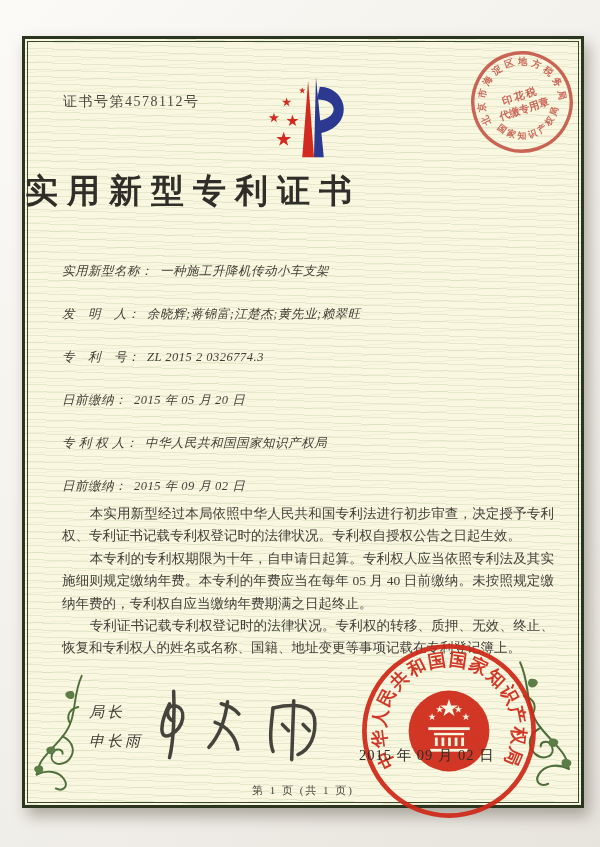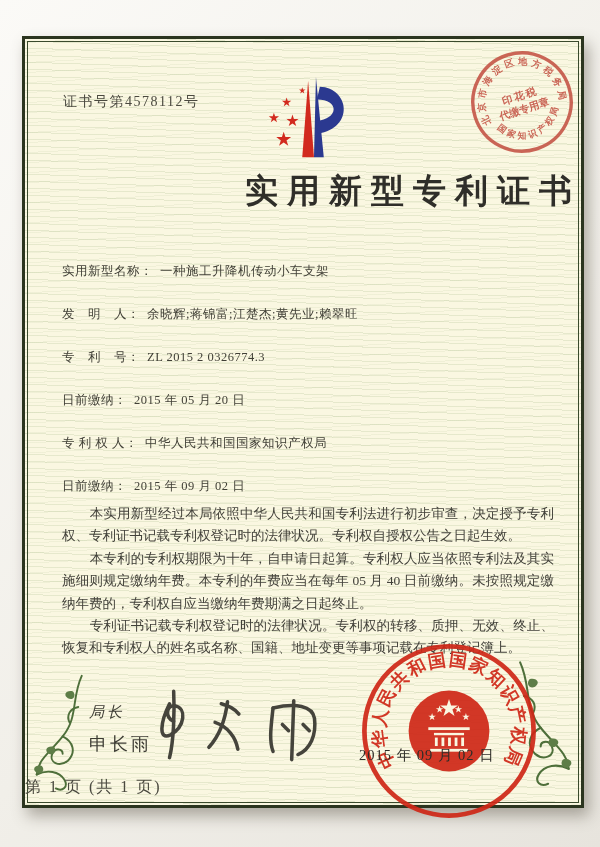--- a/index.html
+++ b/index.html
@@ -13,34 +13,34 @@
     background-color:#faf7e1;
     background-image:
       repeating-linear-gradient(2deg, rgba(148,172,118,.20) 0 1px, transparent 1px 7px),
       repeating-linear-gradient(-3deg, rgba(148,172,118,.10) 0 1px, transparent 1px 10px);
     border:3px solid #2b351f;
     box-shadow:5px 8px 14px rgba(90,85,70,.45);
   }
   .page::after{content:"";position:absolute;inset:2px;border:1px solid #3a4a2c;pointer-events:none;}
   .cert-no{position:absolute;left:38px;top:54px;font-size:14px;letter-spacing:1.5px;color:#4a493f;z-index:2;}
   .logo{position:absolute;top:36px;left:50%;transform:translateX(-44%);z-index:1;}
-  .title{position:absolute;top:130px;left:0;right:0;text-align:right;font-size:33px;font-weight:bold;
+  .title{position:absolute;top:130px;left:0;right:0;text-align:left;font-size:33px;font-weight:bold;
          letter-spacing:9px;color:#2f2e29;z-index:2;}
-  .fields{position:absolute;left:37px;top:224px;right:40px;z-index:2;}
+  .fields{position:absolute;left:37px;top:224px;right:40px;z-index:2;font-style:italic;}
   .frow{line-height:17px;margin-bottom:26px;font-size:12.5px;color:#403f36;letter-spacing:.5px;}
   .flabel{margin-right:7px;}
   .paras{position:absolute;left:37px;right:27px;top:464px;text-align:justify;z-index:2;}
   .paras p{margin:0;text-indent:2.05em;font-size:13.5px;line-height:22.4px;color:#42413a;}
   .sig-title{position:absolute;left:64px;top:664px;font-size:15px;letter-spacing:3px;color:#3c3b33;z-index:2;font-style:italic;}
-  .sig-name{position:absolute;left:64px;top:693px;font-size:18px;letter-spacing:3px;color:#3c3b33;z-index:2;}
+  .sig-name{position:absolute;left:64px;top:693px;font-size:15px;letter-spacing:3px;color:#3c3b33;z-index:2;font-style:italic;}
   .sig-svg{position:absolute;left:112px;top:642px;z-index:3;}
   .seal-svg{position:absolute;left:330px;top:598px;z-index:3;}
   .seal-date{position:absolute;left:334px;top:707px;font-size:14.5px;color:#2e2d28;letter-spacing:1px;z-index:4;}
   .stamp-svg{position:absolute;left:438px;top:4px;z-index:3;}
-  .footer{position:absolute;bottom:7px;left:0;right:0;text-align:left;font-size:16px;
+  .footer{position:absolute;bottom:7px;left:0;right:0;text-align:center;font-size:11px;
           letter-spacing:2px;color:#4a493f;z-index:2;}
   .orn{position:absolute;z-index:1;}
   .orn-left{left:3px;top:628px;}
   .orn-right{right:3px;top:612px;transform:scaleX(-1);}
 </style>
 </head>
 <body>
 
 <div class="page">
 

